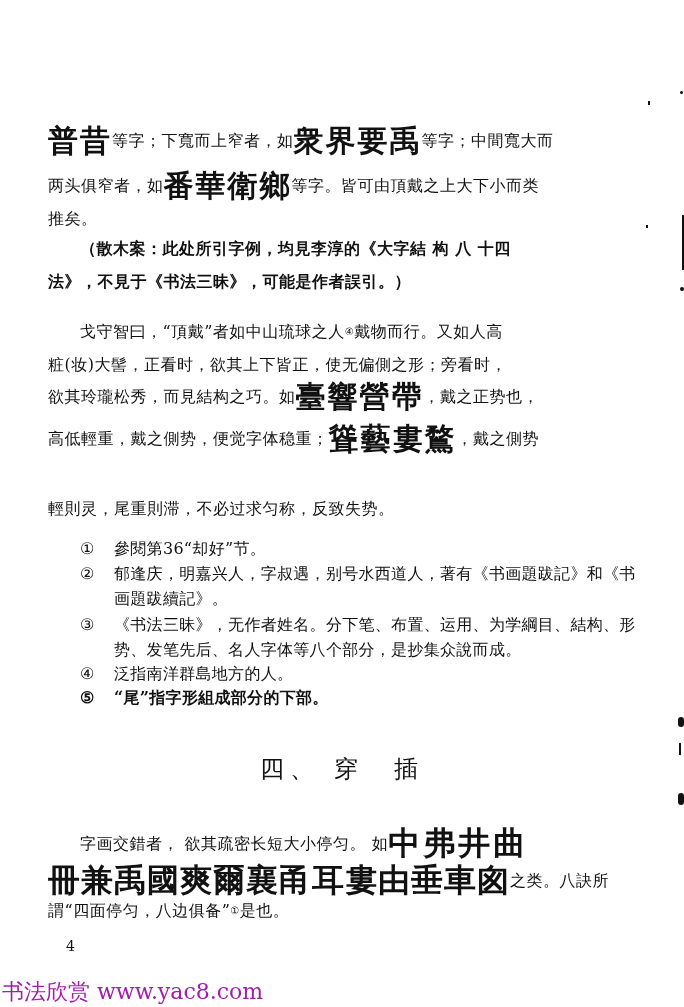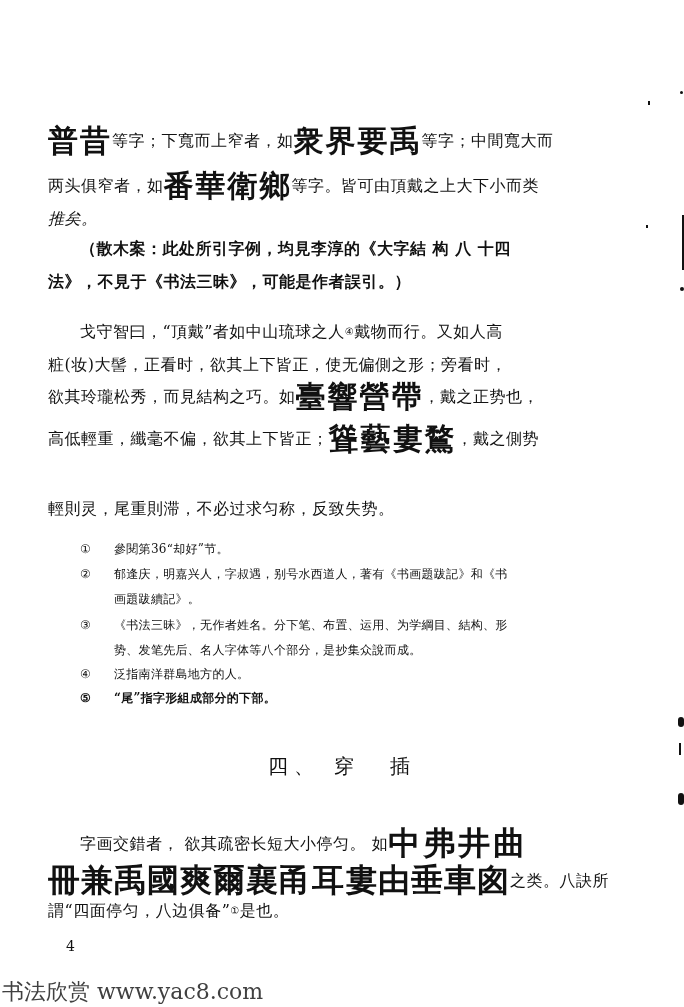--- a/index.html
+++ b/index.html
@@ -40,48 +40,48 @@
       letter-spacing: 3px;
       vertical-align: -5px;
     }
     .note {
       font-size: 16px;
       font-weight: bold;
       text-align: right;
     }
     .fn {
       position: absolute;
-      font-size: 12px;
+      font-size: 16px;
       line-height: 16px;
       white-space: nowrap;
       letter-spacing: 0.3px;
     }
     .fn .num {
       display: inline-block;
       width: 34px;
     }
     .heading {
       position: absolute;
       left: 0; width: 684px;
       top: 728px;
       text-align: center;
-      font-size: 20px;
+      font-size: 24px;
       letter-spacing: 6px;
       font-family: "DejaVu Serif", serif;
     }
     .heading span { display: inline-block; }
     .pagenum {
       position: absolute;
       left: 66px; top: 913px;
       font-size: 14px;
     }
     .watermark {
       position: absolute;
       left: 2px; top: 952px;
-      color: #404040;
+      color: #a21caf;
       font-size: 22px;
       font-family: "DejaVu Serif", serif;
       letter-spacing: 0px;
       white-space: nowrap;
     }
     .speck {
       position: absolute;
       background: #111;
     }
     sup.circ {
@@ -93,34 +93,34 @@
 <body>
 
 <div class="page">
 
   <div class="line" style="left:48px; top:106px;">
     <span class="big">普昔</span><span>等字；下寬而上窄者，如</span><span class="big">衆界要禹</span><span>等字；中間寬大而</span>
   </div>
   <div class="line" style="left:48px; top:151px;">
     <span>两头俱窄者，如</span><span class="big">番華衛鄉</span><span>等字。皆可由頂戴之上大下小而类</span>
   </div>
-  <div class="line" style="left:48px; top:184px;font-style:italic;">推矣。</div>
+  <div class="line" style="left:48px; top:184px;">推矣。</div>
 
   <div class="line note" style="left:80px; top:214px;">（散木案：此处所引字例，均見李淳的《大字結 构 八 十四</div>
   <div class="line note" style="left:48px; top:247px;">法》，不見于《书法三昧》，可能是作者誤引。）</div>
 
   <div class="line" style="left:80px; top:297px;">
     <span>戈守智曰，“頂戴”者如中山琉球之人</span><sup class="circ">④</sup><span>戴物而行。又如人高</span>
   </div>
   <div class="line" style="left:48px; top:330px;">粧(妆)大髻，正看时，欲其上下皆正，使无偏側之形；旁看时，</div>
   <div class="line" style="left:48px; top:362px;text-align:right;">
     <span>欲其玲瓏松秀，而見結构之巧。如</span><span class="big">臺響營帶</span><span>，戴之正势也，</span>
   </div>
   <div class="line" style="left:48px; top:404px;">
-    <span>高低輕重，纖毫不偏，欲其上下皆正；</span><span class="big">聳藝婁鶩</span><span>，戴之側势</span>
+    <span>高低輕重，戴之側势，便觉字体稳重；</span><span class="big">聳藝婁鶩</span><span>，戴之側势</span>
   </div>
   <div class="line" style="left:48px; top:474px;">輕則灵，尾重則滞，不必过求匀称，反致失势。</div>
 
   <div class="fn" style="left:80px; top:516px;">
     <span class="num">①</span><span>參閱第36“却好”节。</span>
   </div>
   <div class="fn" style="left:80px; top:541px;">
     <span class="num">②</span><span>郁逢庆，明嘉兴人，字叔遇，别号水西道人，著有《书画題跋記》和《书</span>
   </div>
   <div class="fn" style="left:114px; top:566px;">画題跋續記》。</div>

